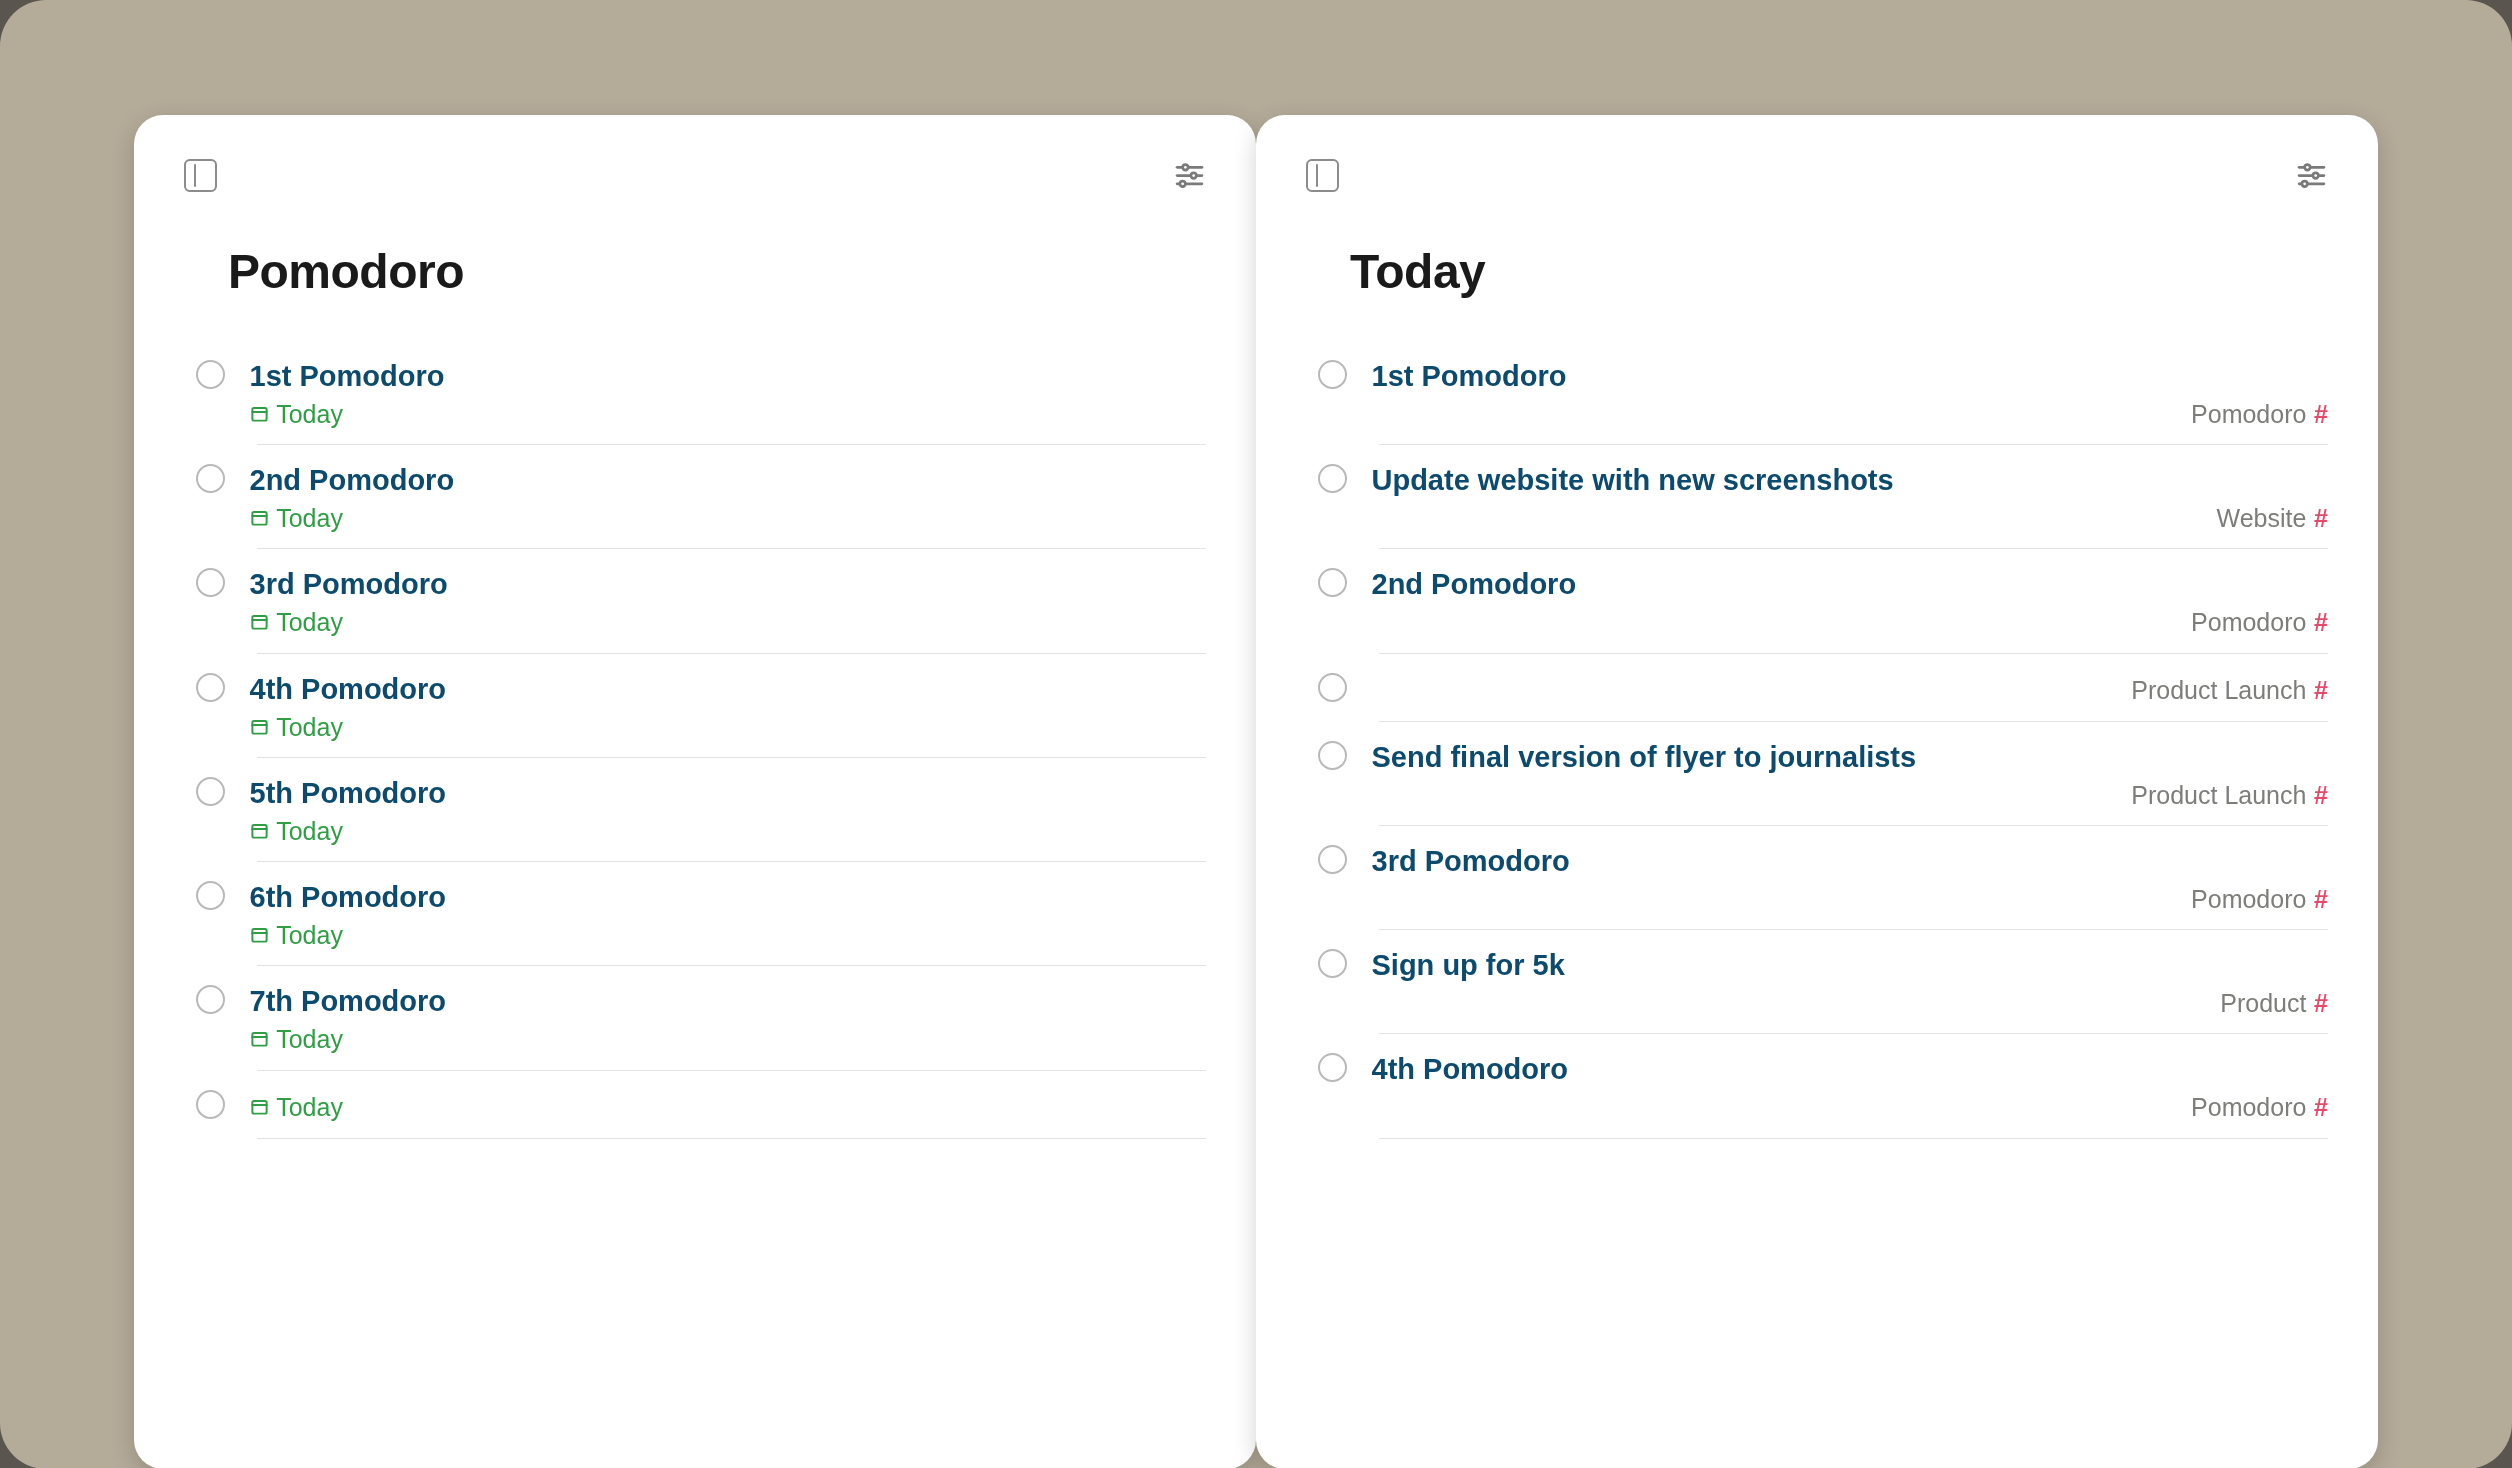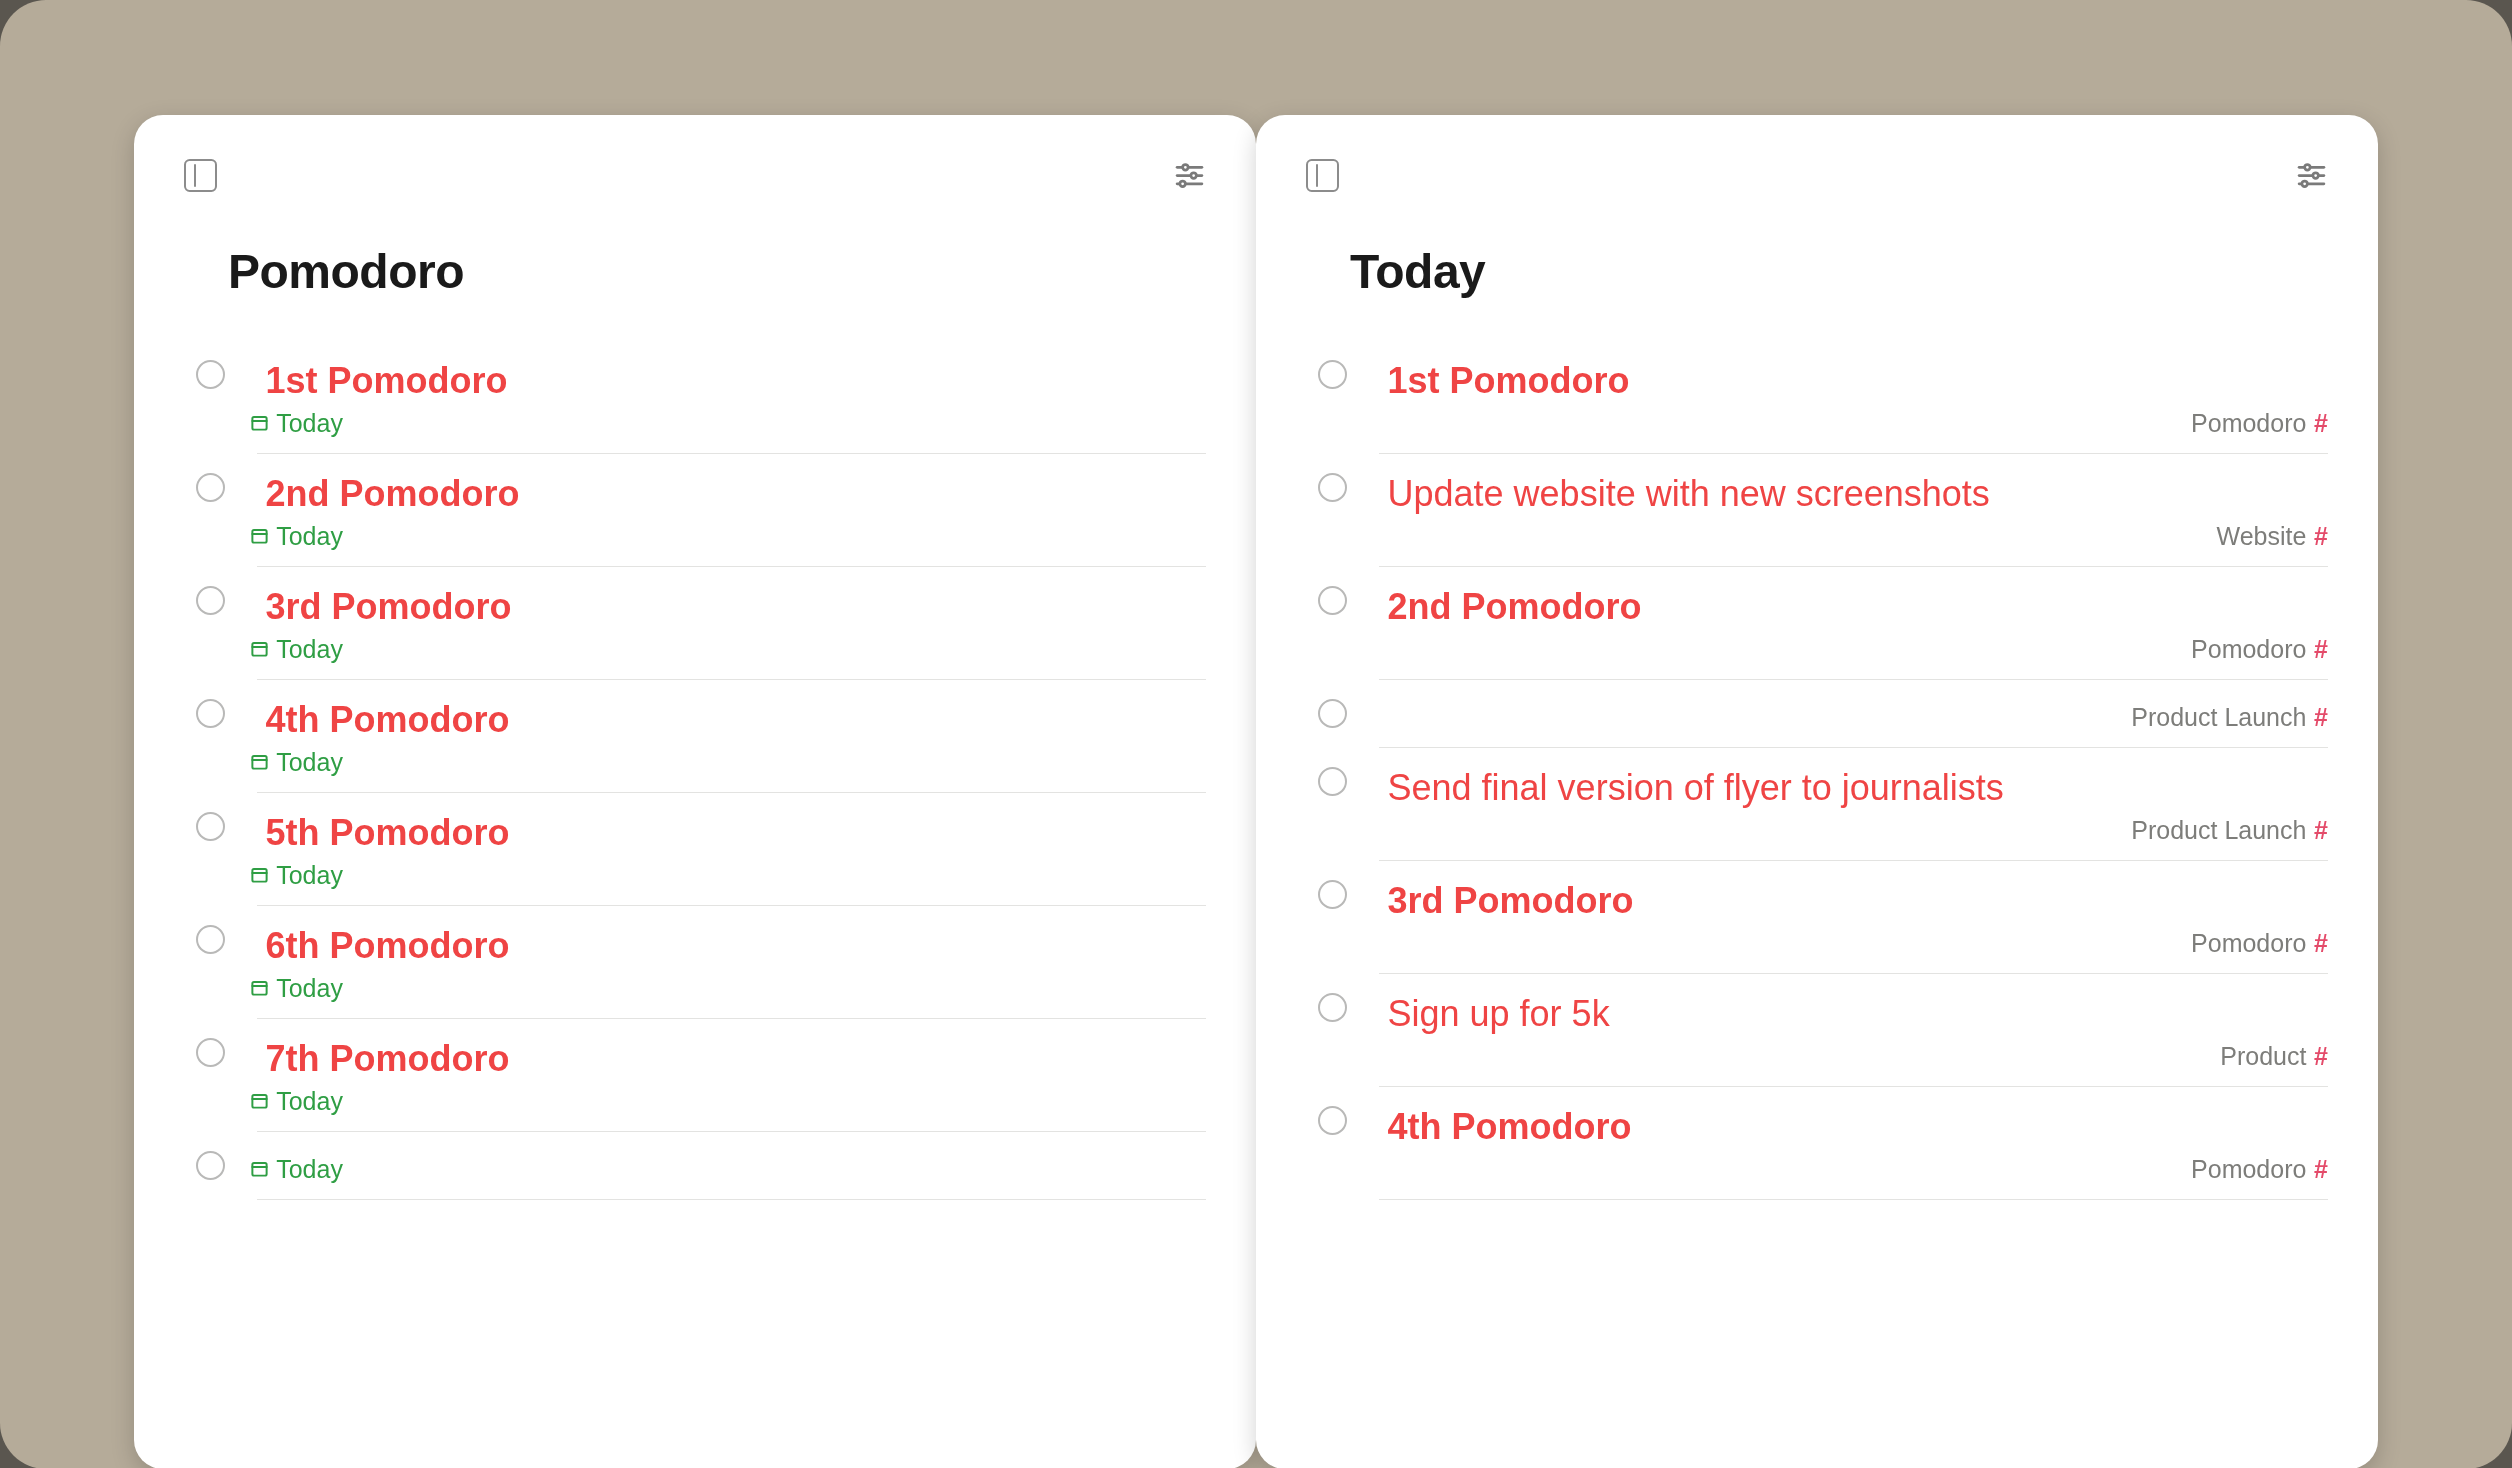--- a/index.html
+++ b/index.html
@@ -80,27 +80,26 @@
       flex: 0 0 auto;
       width: 29px; height: 29px;
       border: 2.4px solid #b9b9b8;
       border-radius: 50%;
       margin-top: 1.9px;
       margin-right: 25px;
       cursor: pointer;
     }
     .task-body { flex: 1; min-width: 0; }
     .task-title {
-      font-size: 36px;
-      color: #ef4444;
+      font-size: 29px;
+      color: #0c4a6e;
       line-height: 1.25;
-      margin-left: 16px;
     }
     .task-title.bold { font-weight: 700; }
-    .task-title.normal { font-weight: 400; }
+    .task-title.normal { font-weight: 700; }
     .sub-date {
       display: flex;
       align-items: center;
       gap: 7.7px;
       margin-top: 5.7px;
       color: #2f9e44;
       font-size: 25px;
     }
     .sub-date svg { width: 19px; height: 19px; }
     .sub-project {

